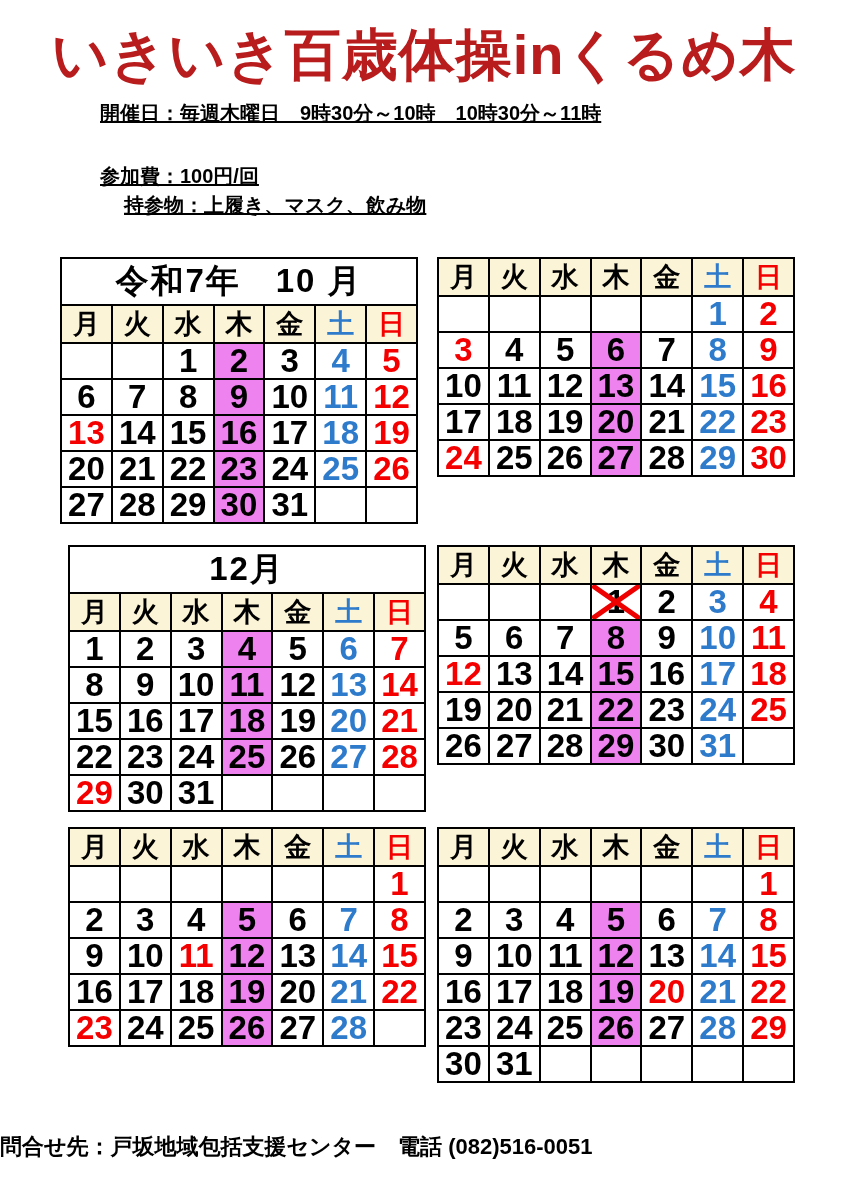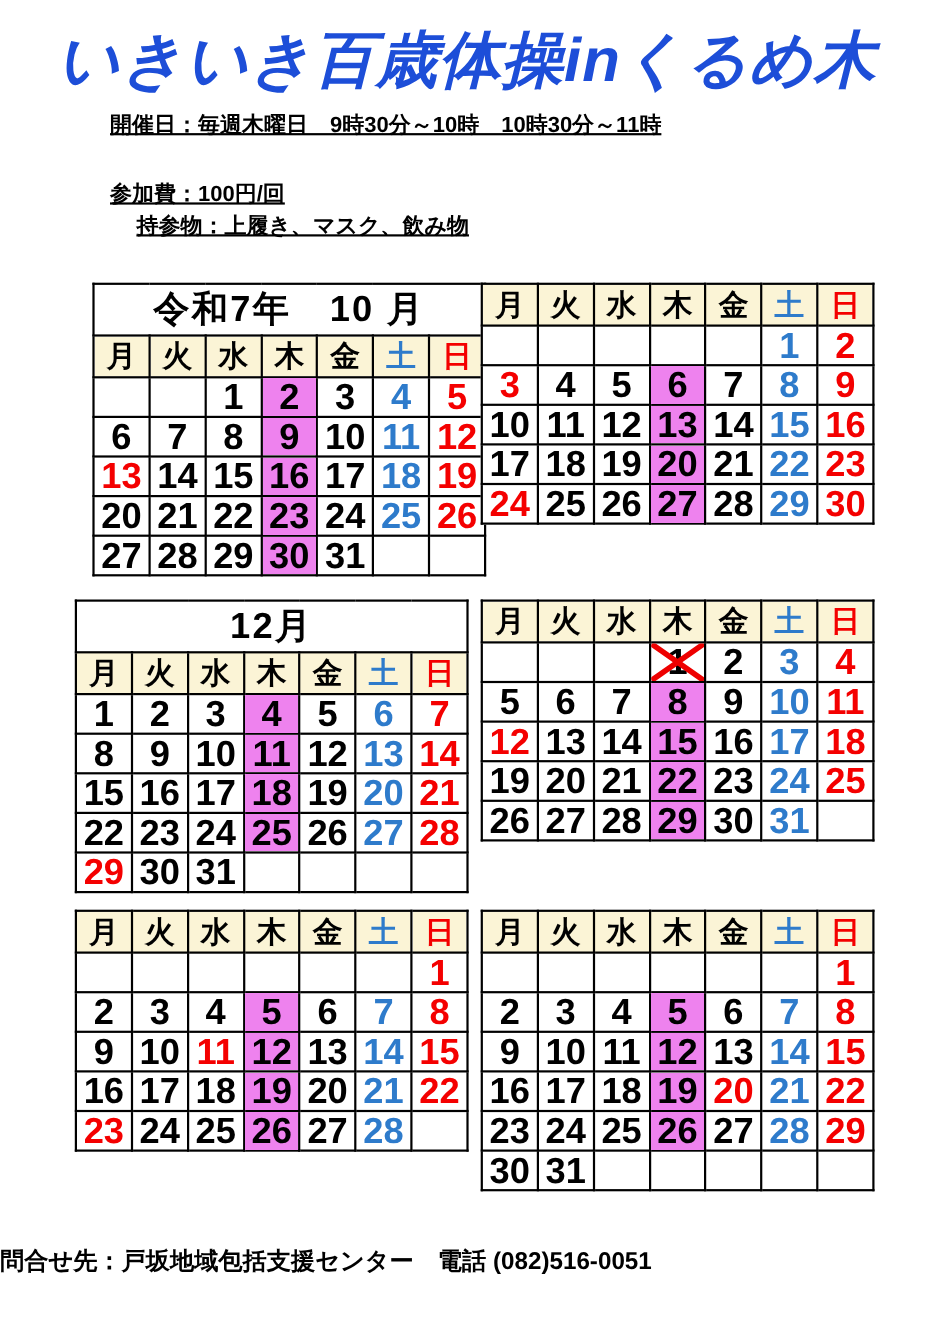--- a/index.html
+++ b/index.html
@@ -42,28 +42,28 @@
   td.cross::before { transform:translate(-50%,-50%) rotate(35deg); }
   td.cross::after  { transform:translate(-50%,-50%) rotate(-35deg); }
   .footer {
     position:absolute; top:1132px; left:0; width:100%; margin:0;
     font-size:22px; font-weight:bold; white-space:pre;
   }
 </style>
 </head>
 <body style="--sat: #2e7bcb; --sun: #f40000; --hl: #ee82ee; --hdr: #fbf4d6; --cross: #ee0000;">
 
-<h1 class="title" style="color: #1d4ed8; font-style: italic;">いきいき百歳体操inくるめ木</h1>
+<h1 class="title" style="color: #b91c1c;">いきいき百歳体操inくるめ木</h1>
 
 <p class="info-line info-0">開催日：毎週木曜日　9時30分～10時　10時30分～11時</p>
 <p class="info-line info-1">参加費：100円/回</p>
 <p class="info-line info-2">持参物：上履き、マスク、飲み物</p>
 
 <div class="cal-grid">
-    <table class="cal" style="left: 84px; top: 257px;">
+    <table class="cal" style="left: 60px; top: 257px;">
       <tbody>
         <tr>
           <td class="mtitle" colspan="7">令和7年　10 月</td>
         </tr>
         <tr>
           <th class="wd ">月</th>
           <th class="wd ">火</th>
           <th class="wd ">水</th>
           <th class="wd ">木</th>
           <th class="wd ">金</th>

